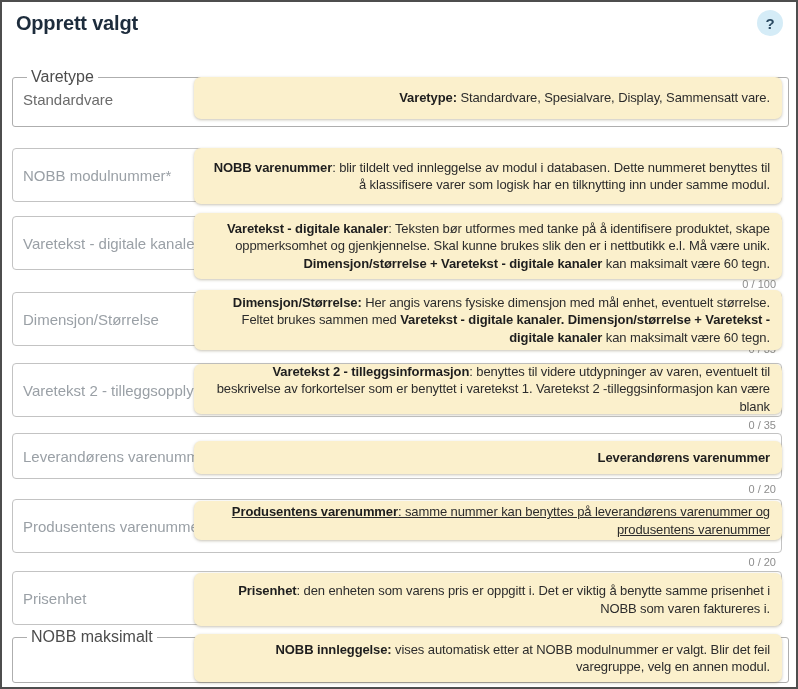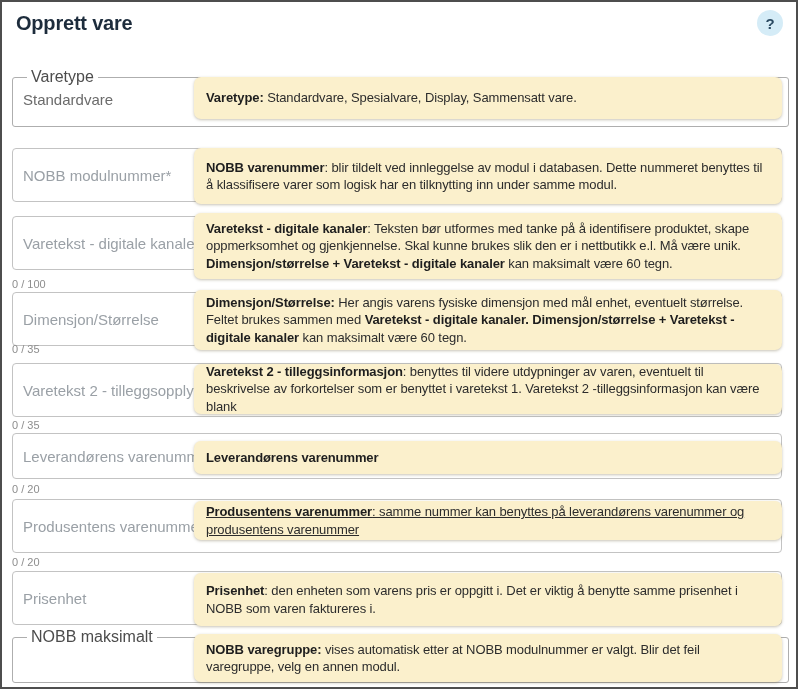--- a/index.html
+++ b/index.html
@@ -34,46 +34,46 @@
     padding:0 10px; outline:none;
   }
   .fld::placeholder { color:#9aa0a6; opacity:1; }
   #i1{ top:146px; } #i2{ top:214px; } #i3{ top:290px; } #i4{ top:361px; }
   #i5{ top:431px; height:46px; } #i6{ top:497px; } #i7{ top:569px; }
 
   .tip {
     position:absolute; left:192px; width:588px; box-sizing:border-box;
     background:#fbf0cc; border-radius:7px; box-shadow:0 1px 3px rgba(95,82,45,.35);
     font-size:13px; line-height:17.5px; color:#2c2c2c; letter-spacing:-0.1px;
-    padding:0 12px; display:flex; align-items:center; z-index:5; overflow:hidden;
+    padding:0 12px; display:flex; align-items:center; z-index:5; overflow:hidden;text-align:right;
   }
   .tip .inner { width:100%; }
   .tip b { font-weight:bold; color:#1e1e1e; }
   #t0{ top:75px;  height:42px; }
   #t1{ top:146px; height:56px; }
   #t2{ top:211px; height:66px; }
   #t3{ top:288px; height:60px; }
   #t4{ top:362px; height:50px; }
   #t5{ top:439px; height:33px; }
   #t6{ top:499px; height:39px;text-decoration:underline; }
   #t7{ top:571px; height:53px; }
   #t8{ top:632px; height:48px; }
 
   .cnt {
-    position:absolute; left:10px; width:764px; 
+    position:absolute; left:10px; width:764px; text-align:right;
     font-size:11px; color:#8d8d8d; z-index:1;
   }
   #c2{ top:276px; } #c3{ top:341px; } #c4{ top:417px; } #c5{ top:481px; } #c6{ top:554px; }
 </style>
 </head>
 <body>
 
 <div class="page">
 
-  <div class="title">Opprett vare</div>
+  <div class="title">Opprett valgt</div>
   <button class="help-btn">
     <span>?</span>
   </button>
 
   <fieldset class="fs" id="fs-varetype">
     <legend>Varetype</legend>
     <div class="fs-value">Standardvare</div>
   </fieldset>
   <div class="tip" id="t0">
     <div class="inner"><b>Varetype:</b><span> Standardvare, Spesialvare, Display, Sammensatt vare.</span></div>
@@ -116,16 +116,16 @@
 
   <input class="fld" id="i7" placeholder="Prisenhet" style="">
   <div class="tip" id="t7">
     <div class="inner"><b>Prisenhet</b><span>: den enheten som varens pris er oppgitt i. Det er viktig å benytte samme prisenhet i NOBB som varen faktureres i.</span></div>
   </div>
 
   <fieldset class="fs" id="fs-varegruppe">
     <legend>NOBB maksimalt</legend>
   </fieldset>
   <div class="tip" id="t8">
-    <div class="inner"><b>NOBB varegruppe:</b><span> vises automatisk etter at NOBB modulnummer er valgt. Blir det feil varegruppe, velg en annen modul.</span></div>
+    <div class="inner"><b>NOBB innleggelse:</b><span> vises automatisk etter at NOBB modulnummer er valgt. Blir det feil varegruppe, velg en annen modul.</span></div>
   </div>
 
 </div>
 
 </body></html>

